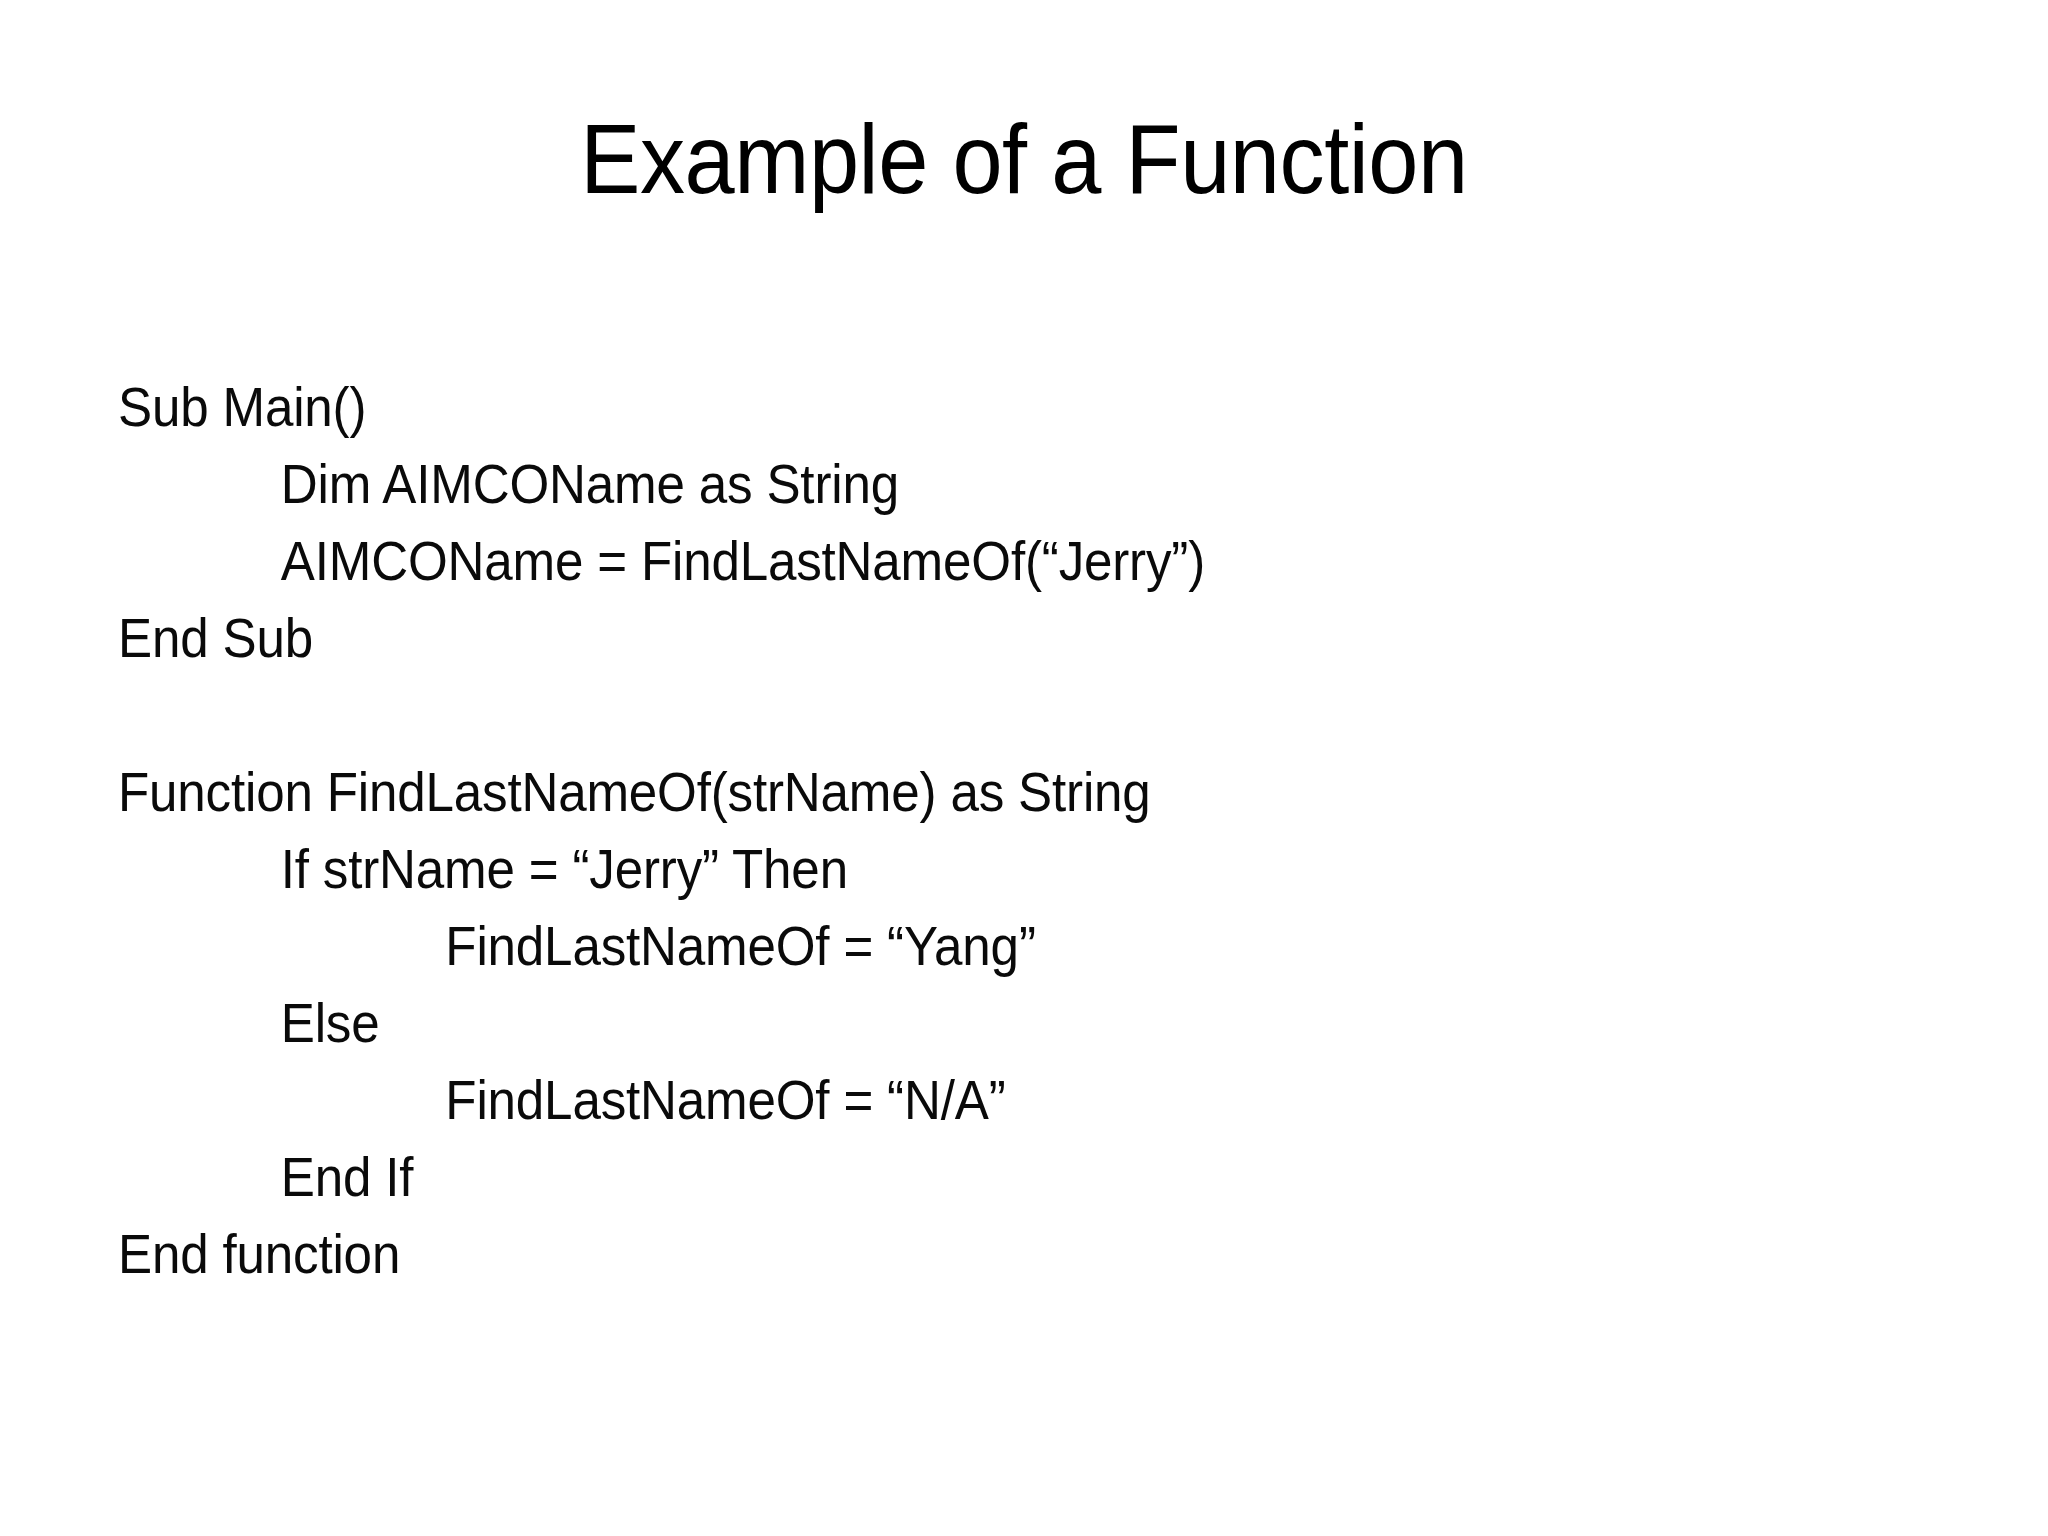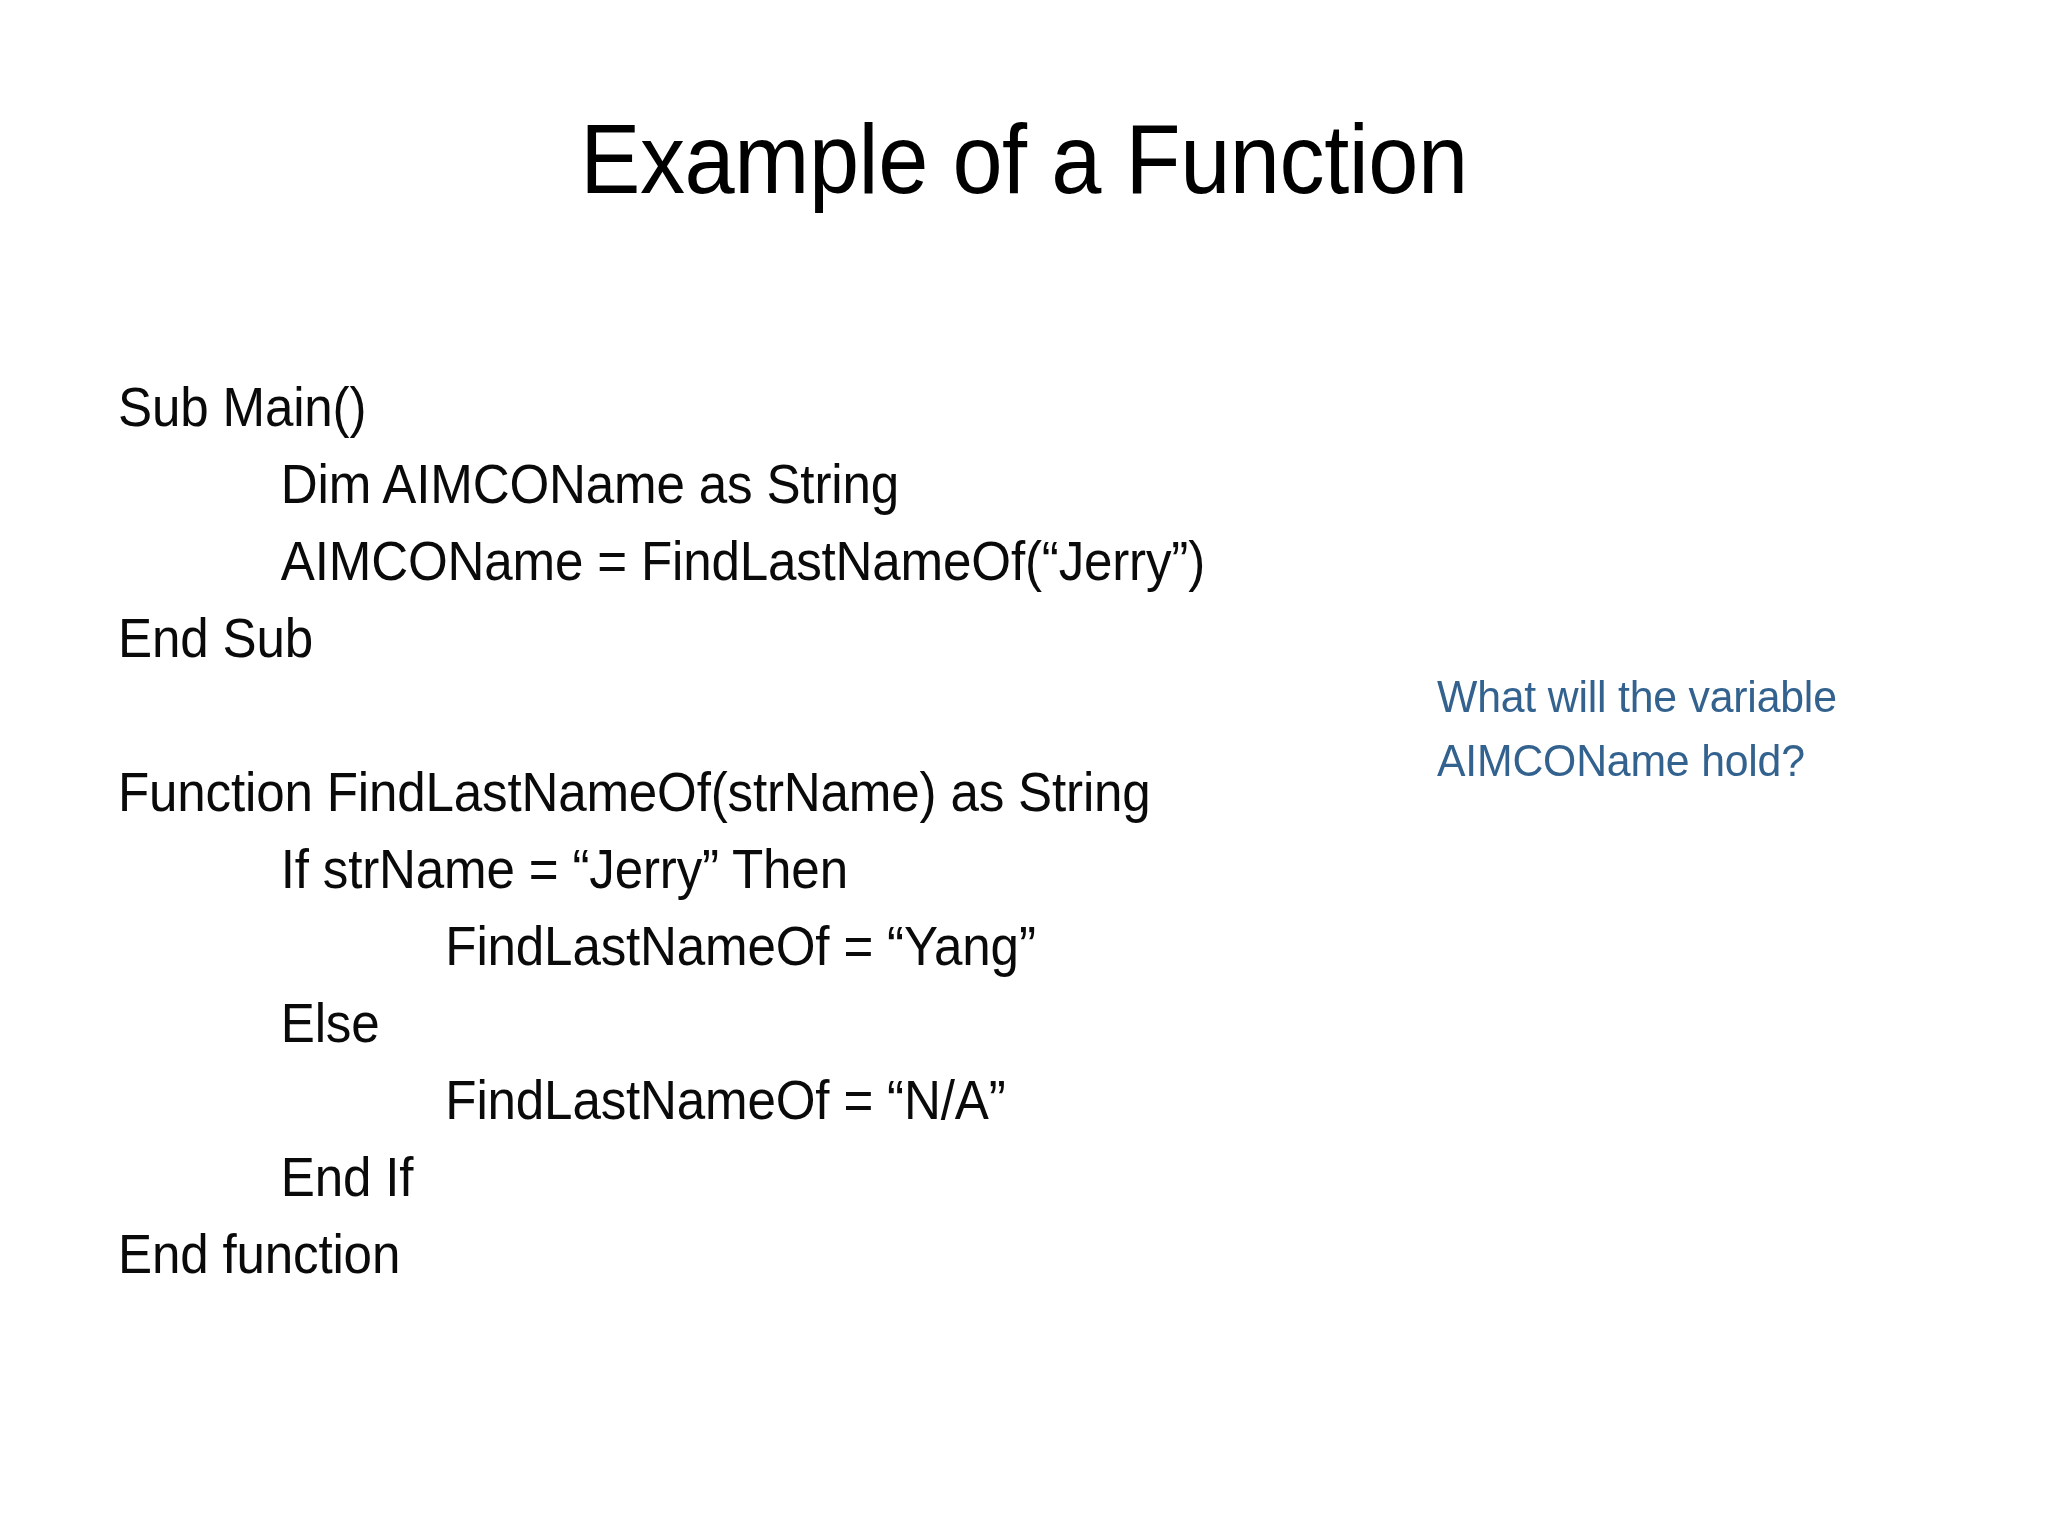--- a/index.html
+++ b/index.html
@@ -100,18 +100,14 @@
       <div class="code-line indent-0 blank" style="color: rgb(10, 10, 10);">&nbsp;</div>
       <div class="code-line indent-0" style="color: rgb(10, 10, 10);">Function FindLastNameOf(strName) as String</div>
       <div class="code-line indent-1" style="color: rgb(10, 10, 10);">If strName = “Jerry” Then</div>
       <div class="code-line indent-2" style="color: rgb(10, 10, 10);">FindLastNameOf = “Yang”</div>
       <div class="code-line indent-1" style="color: rgb(10, 10, 10);">Else</div>
       <div class="code-line indent-2" style="color: rgb(10, 10, 10);">FindLastNameOf = “N/A”</div>
       <div class="code-line indent-1" style="color: rgb(10, 10, 10);">End If</div>
       <div class="code-line indent-0" style="color: rgb(10, 10, 10);">End function</div>
     </div>
 
-  <div id="callout">
-      <div class="callout-line" style="color: rgb(51, 98, 143);">What will the variable</div>
-      <div class="callout-line" style="color: rgb(51, 98, 143);">AIMCOName hold?</div>
-    </div>
 
 </div>
 
 </body></html>

